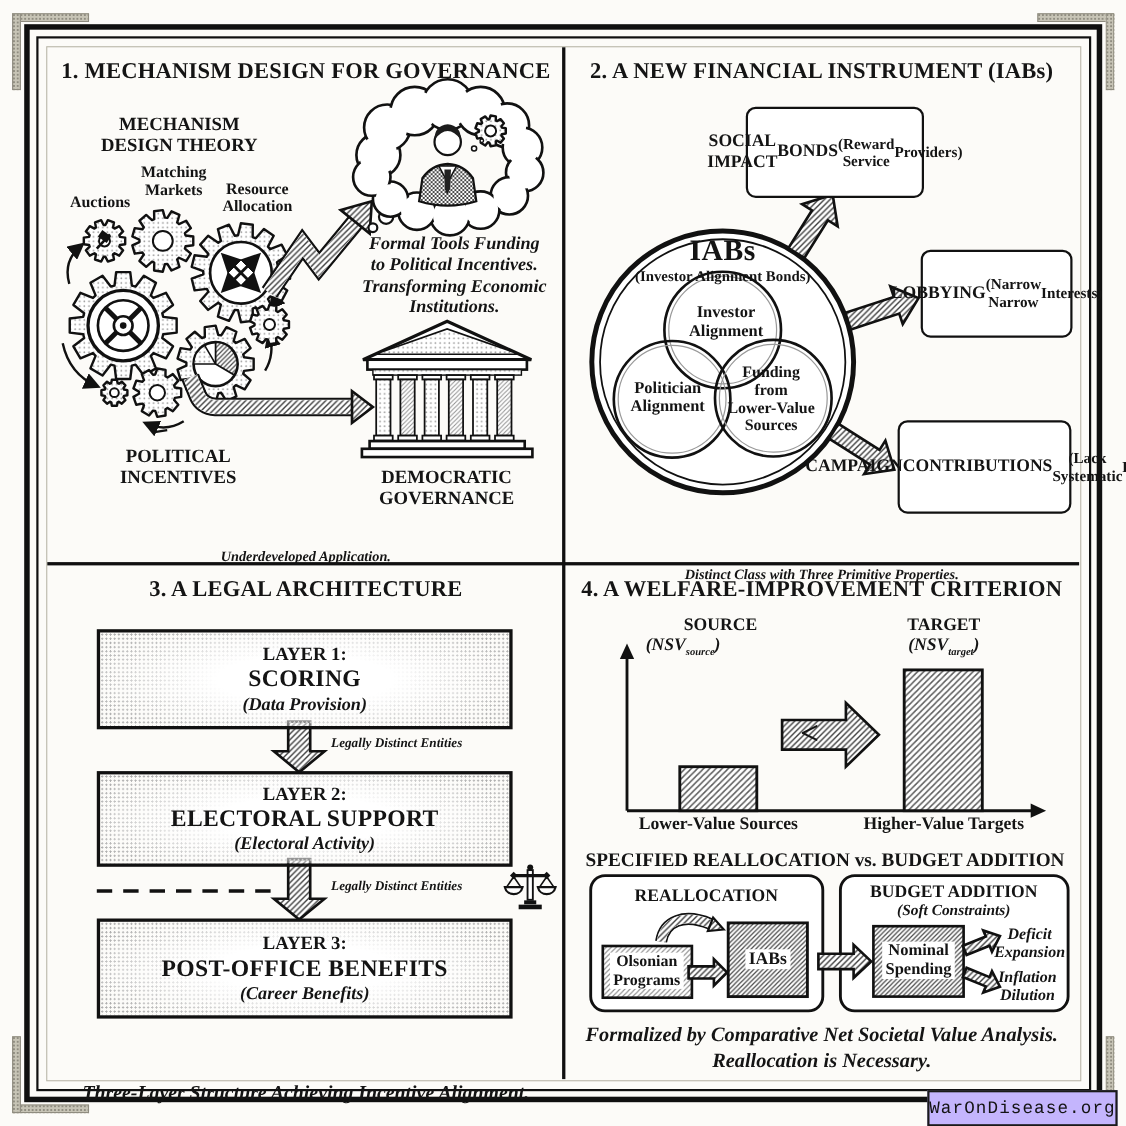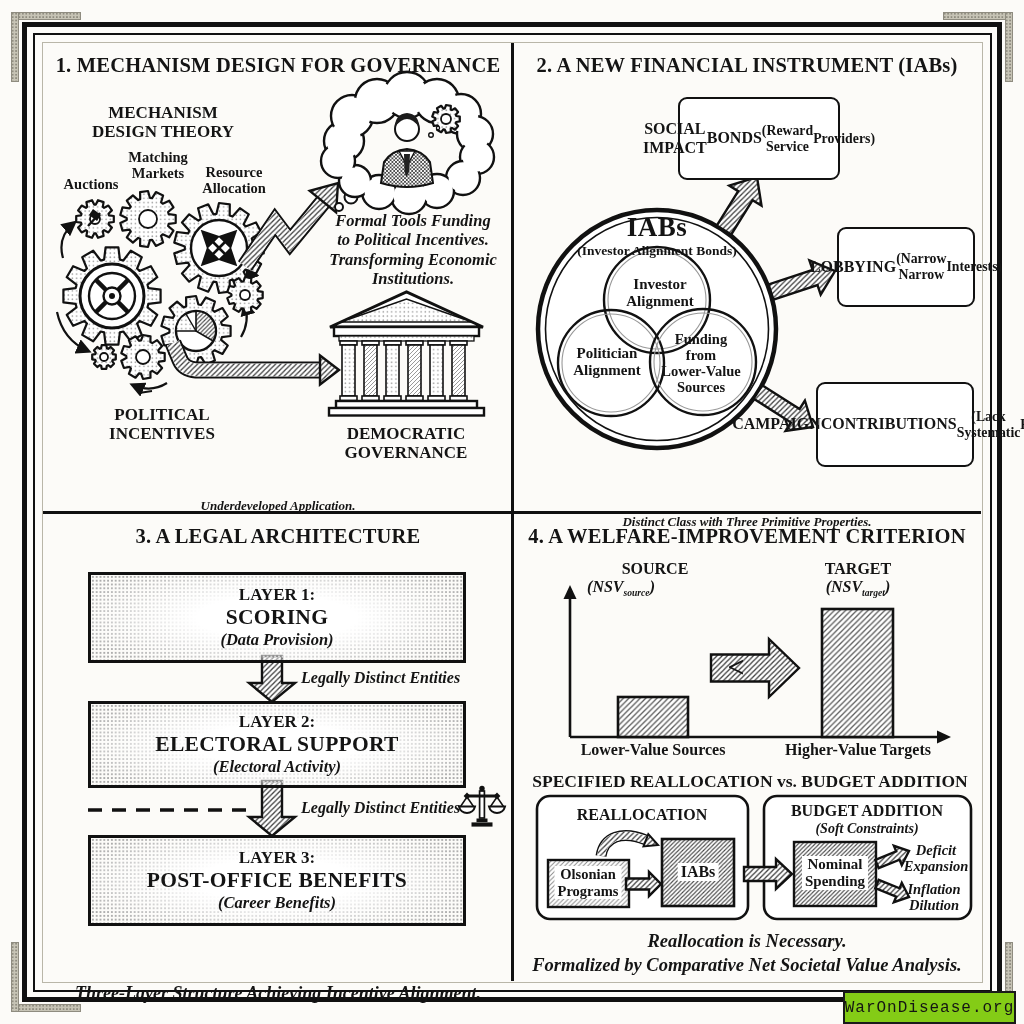--- a/index.html
+++ b/index.html
@@ -31,21 +31,21 @@
   .s205{font-size:20.5px;letter-spacing:.2px;}
   .s27{font-size:27px;letter-spacing:.5px;}
   .s30{font-size:30px;line-height:1;}
   .s19{font-size:13px;margin-top:21px;}
   .s185{font-size:18.5px;}
   .s18{font-size:18px;margin-top:42px;}
   .s175{font-size:17.5px;}
   .s17{font-size:17px;}
   .s165{font-size:16.5px;line-height:1.17;}
   .s16{font-size:16px;}
-  .s155{font-size:16px;}
+  .s155{font-size:12px;}
   .s15{font-size:15px;}
   .s145{font-size:14.5px;}
   .s14{font-size:14px;}
   .s135{font-size:13.5px;}
   sub{font-size:0.6em;}
   
   .wbox{position:absolute;background:#fff;border:2.6px solid #111;border-radius:9px;
         display:flex;align-items:center;justify-content:center;
         text-align:center;font-weight:700;line-height:1.16;z-index:3;}
   .l16{font-size:16px;}
@@ -53,21 +53,21 @@
   .dotbox{position:absolute;border:3px solid #111;z-index:3;
         background-image:radial-gradient(ellipse 72% 85% at 50% 50%, #fff 30%, rgba(255,255,255,0) 80%),
                          radial-gradient(#acacac 0.9px, rgba(0,0,0,0) 1.05px);
         background-size:100% 100%, 3.8px 3.8px;
         display:flex;flex-direction:column;align-items:center;justify-content:center;
         text-align:center;font-weight:700;line-height:1.18;}
   .l17{font-size:17px;}
   .l21{font-size:21.5px;letter-spacing:.3px;}
   .l16i{font-size:16.5px;font-style:italic;}
   .chip{display:inline-block;background:#fff;padding:0 3px;line-height:1.14;}
-  .wm{position:absolute;left:843px;top:991px;width:169px;height:29px;background:#84cc16;
+  .wm{position:absolute;left:843px;top:991px;width:169px;height:29px;background:#c4b5fd;
       border:2px solid #1a1a1a;z-index:5;display:flex;align-items:center;justify-content:center;
       font-family:"Liberation Mono","DejaVu Sans Mono",monospace;font-size:16px;letter-spacing:1px;}
 </style>
 </head>
 <body>
 
 <div class="page">
 
   <div class="orn" style="left:11px;top:12px;width:70px;height:8px"></div>
   <div class="orn" style="left:11px;top:12px;width:8px;height:70px"></div>
@@ -441,18 +441,18 @@
   </div>
   <div class="t it s145" style="left:936px;top:842px;line-height:1.12">
     <div>Deficit</div>
     <div>Expansion</div>
   </div>
   <div class="t it s145" style="left:934px;top:881px;line-height:1.12">
     <div>Inflation</div>
     <div>Dilution</div>
   </div>
   <div class="t it s185" style="left:747px;top:929px;line-height:1.3">
+    <div>Formalized by Comparative Net Societal Value Analysis.</div>
     <div>Reallocation is Necessary.</div>
-    <div>Formalized by Comparative Net Societal Value Analysis.</div>
   </div>
 
   <div class="wm">WarOnDisease.org</div>
 </div>
 
 </body></html>

